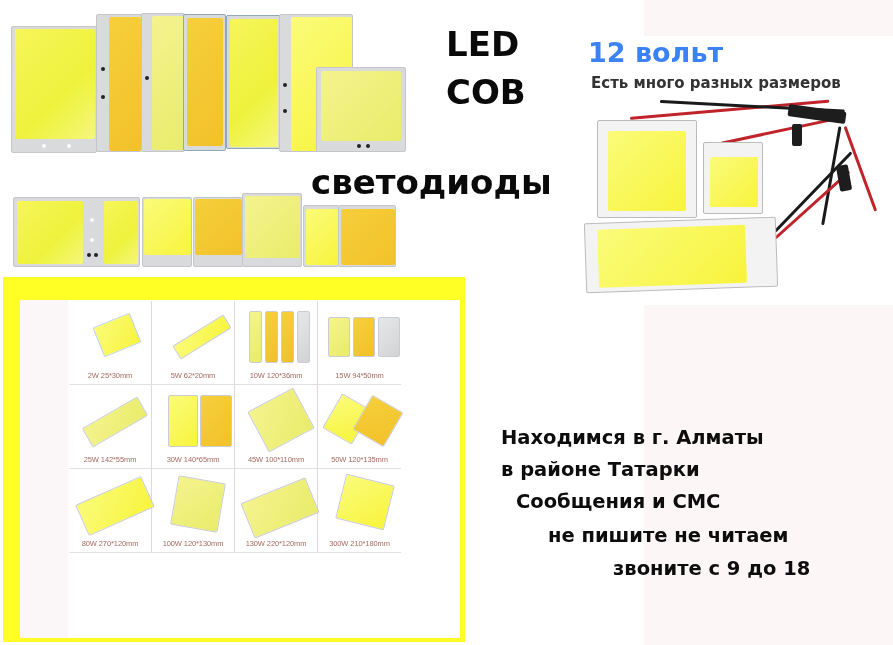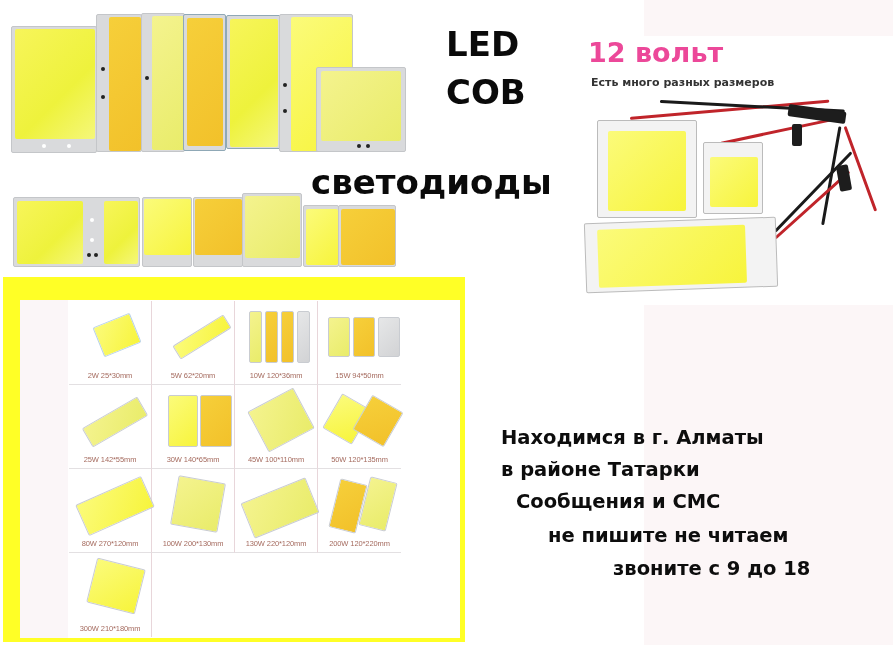--- a/index.html
+++ b/index.html
@@ -21,22 +21,22 @@
   .dot { position: absolute; width: 4px; height: 4px; border-radius: 50%; background: #fff; }
   .dot.dark { background: #222; }
 
   
   .headline { position: absolute; font-family: "DejaVu Sans", sans-serif; font-weight: bold; color: #0a0a0a; }
   .led { left: 446px; top: 24px; font-size: 34px; line-height: 40px; }
   .cob { left: 446px; top: 72px; font-size: 34px; line-height: 40px; }
   .svetodiody { left: 311px; top: 162px; font-size: 34px; line-height: 40px; }
 
   
-  .volt-title { position: absolute; left: 588px; top: 38px; font-size: 27px; font-weight: bold; color: #ec4899; line-height: 30px; }
-  .volt-sub { position: absolute; left: 591px; top: 75px; font-size: 11px; font-weight: bold; color: #333; line-height: 16px; }
+  .volt-title { position: absolute; left: 588px; top: 38px; font-size: 27px; font-weight: bold; color: #3b82f6; line-height: 30px; }
+  .volt-sub { position: absolute; left: 591px; top: 75px; font-size: 15px; font-weight: bold; color: #333; line-height: 16px; }
   .wire { position: absolute; height: 3px; border-radius: 2px; transform-origin: left center; }
   .wire.red { background: #c0242a; }
   .wire.black { background: #1a1a1a; }
   .connector { position: absolute; background: #1d1d1d; border-radius: 2px; }
 
   
   .grid-frame { position: absolute; left: 3px; top: 277px; width: 462px; height: 365px; background: #ffff26; }
   .grid-inner { position: absolute; left: 17px; top: 23px; width: 440px; height: 338px; background: #ffffff; }
   .grid-left-pad { position: absolute; left: 17px; top: 23px; width: 48px; height: 338px; background: #fbf6f8; }
   .grid { position: absolute; left: 66px; top: 24px; width: 332px; height: 336px; display: grid;
@@ -217,35 +217,28 @@
     <div class="cell">
       <div class="cell-img">
           <div class="mini y-bright" style="left:2px;top:14px;width:72px;height:34px;transform:rotate(-24deg);"></div>
         </div>
       <div class="cell-label">80W 270*120mm</div>
     </div>
     <div class="cell">
       <div class="cell-img">
           <div class="mini y-pale" style="left:14px;top:4px;width:48px;height:50px;transform:rotate(10deg);"></div>
         </div>
-      <div class="cell-label">100W 200*130mm</div>
+      <div class="cell-label">100W 120*130mm</div>
     </div>
 
     <div class="cell">
       <div class="cell-img">
           <div class="mini y-pale" style="left:2px;top:14px;width:70px;height:38px;transform:rotate(-22deg);"></div>
         </div>
       <div class="cell-label">130W 220*120mm</div>
-    </div>
-    <div class="cell">
-      <div class="cell-img">
-        <div class="mini y-warm" style="left:8px;top:6px;width:28px;height:50px;transform:rotate(14deg);"></div>
-        <div class="mini y-pale" style="left:38px;top:4px;width:28px;height:50px;transform:rotate(14deg);"></div>
-      </div>
-      <div class="cell-label">200W 120*220mm</div>
     </div>
     <div class="cell">
       <div class="cell-img">
           <div class="mini y-bright" style="left:14px;top:4px;width:50px;height:46px;transform:rotate(14deg);"></div>
         </div>
       <div class="cell-label">300W 210*180mm</div>
     </div>
   </div>
 </div>
 

